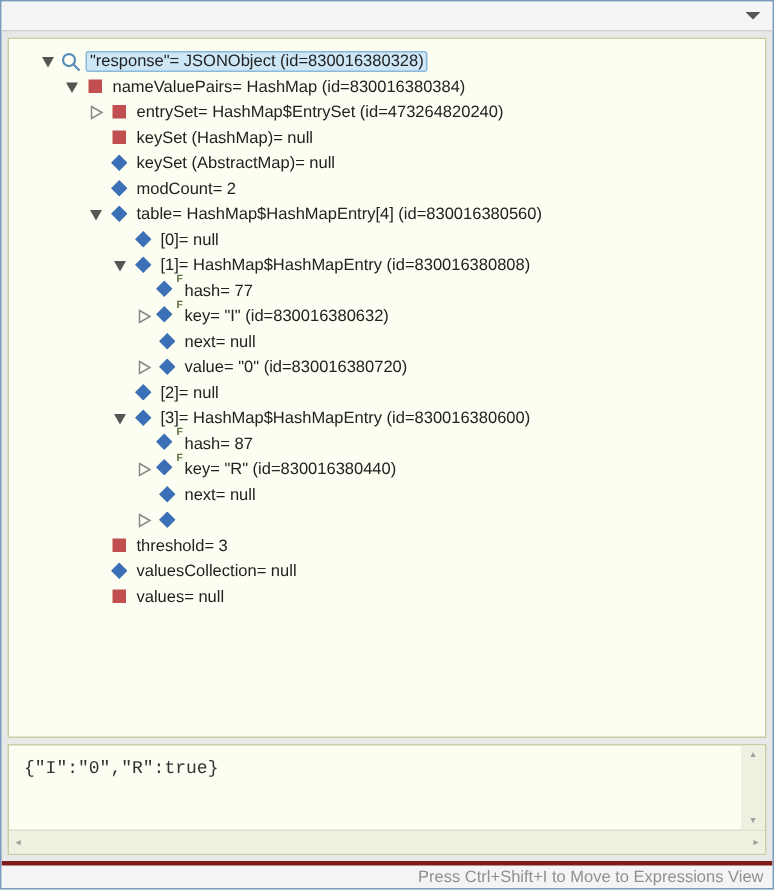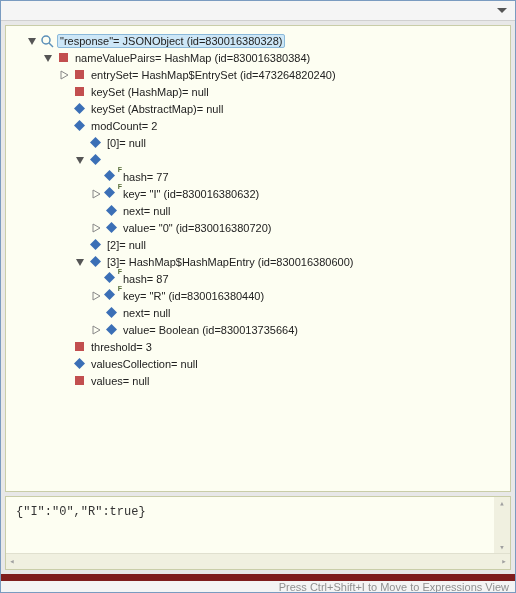--- a/index.html
+++ b/index.html
@@ -125,21 +125,21 @@
 }
 .status-bar {
   height: 18px;
   background: #f4f4f4;
   display: flex;
   justify-content: flex-end;
   align-items: center;
   padding-right: 6px;
   font-size: 11px;
   color: #909090;
-  border-top: 7px solid #7f1d1d;
+  border-top: 3px solid #7f1d1d;
 }
 </style>
 </head>
 <body>
 
 <div class="toolbar">
   <div class="menu-btn">
     <svg width="10" height="6" viewBox="0 0 10 6">
       <path d="M0 0 L5 5 L10 0 Z" fill="#555"></path>
     </svg>
@@ -243,20 +243,38 @@
       <svg width="11" height="11" viewBox="0 0 11 11">
           <path d="M5.5 0 L11 5.5 L5.5 11 L0 5.5 Z" fill="#3b6fb6"></path>
         </svg>
     </span>
     <span class="label">
       <span class="label-text">modCount= 2</span>
     </span>
   </div>
 
 
+  <div class="row">
+    <span class="indent"></span>
+      <span class="indent"></span>
+      <span class="indent"></span>
+    <span class="expander">
+      <svg width="10" height="10" viewBox="0 0 10 10">
+          <path d="M1 2 L9 2 L5 9 Z" fill="#555"></path>
+        </svg>
+    </span>
+    <span class="icon">
+      <svg width="11" height="11" viewBox="0 0 11 11">
+          <path d="M5.5 0 L11 5.5 L5.5 11 L0 5.5 Z" fill="#3b6fb6"></path>
+        </svg>
+    </span>
+    <span class="label">
+      <span class="label-text">table= HashMap$HashMapEntry[4]  (id=830016380560)</span>
+    </span>
+  </div>
 
   <div class="row">
     <span class="indent"></span>
       <span class="indent"></span>
       <span class="indent"></span>
       <span class="indent"></span>
     <span class="ph"></span>
     <span class="icon">
       <svg width="11" height="11" viewBox="0 0 11 11">
           <path d="M5.5 0 L11 5.5 L5.5 11 L0 5.5 Z" fill="#3b6fb6"></path>
@@ -275,20 +293,23 @@
     <span class="expander">
       <svg width="10" height="10" viewBox="0 0 10 10">
           <path d="M1 2 L9 2 L5 9 Z" fill="#555"></path>
         </svg>
     </span>
     <span class="icon">
       <svg width="11" height="11" viewBox="0 0 11 11">
           <path d="M5.5 0 L11 5.5 L5.5 11 L0 5.5 Z" fill="#3b6fb6"></path>
         </svg>
     </span>
+    <span class="label">
+      <span class="label-text">[1]= HashMap$HashMapEntry  (id=830016380808)</span>
+    </span>
   </div>
 
   <div class="row">
     <span class="indent"></span>
       <span class="indent"></span>
       <span class="indent"></span>
       <span class="indent"></span>
       <span class="indent"></span>
     <span class="ph"></span>
     <span class="icon adorn">
@@ -463,23 +484,20 @@
       <span class="indent"></span>
     <span class="expander">
       <svg width="10" height="10" viewBox="0 0 10 10">
           <path d="M2 1 L9 5 L2 9 Z" fill="none" stroke="#888" stroke-width="1"></path>
         </svg>
     </span>
     <span class="icon">
       <svg width="11" height="11" viewBox="0 0 11 11">
           <path d="M5.5 0 L11 5.5 L5.5 11 L0 5.5 Z" fill="#3b6fb6"></path>
         </svg>
-    </span>
-    <span class="label">
-      <span class="label-text">value= Boolean  (id=830013735664)</span>
     </span>
   </div>
 
   <div class="row">
     <span class="indent"></span>
       <span class="indent"></span>
       <span class="indent"></span>
     <span class="ph"></span>
     <span class="icon">
       <svg width="11" height="11" viewBox="0 0 11 11">

